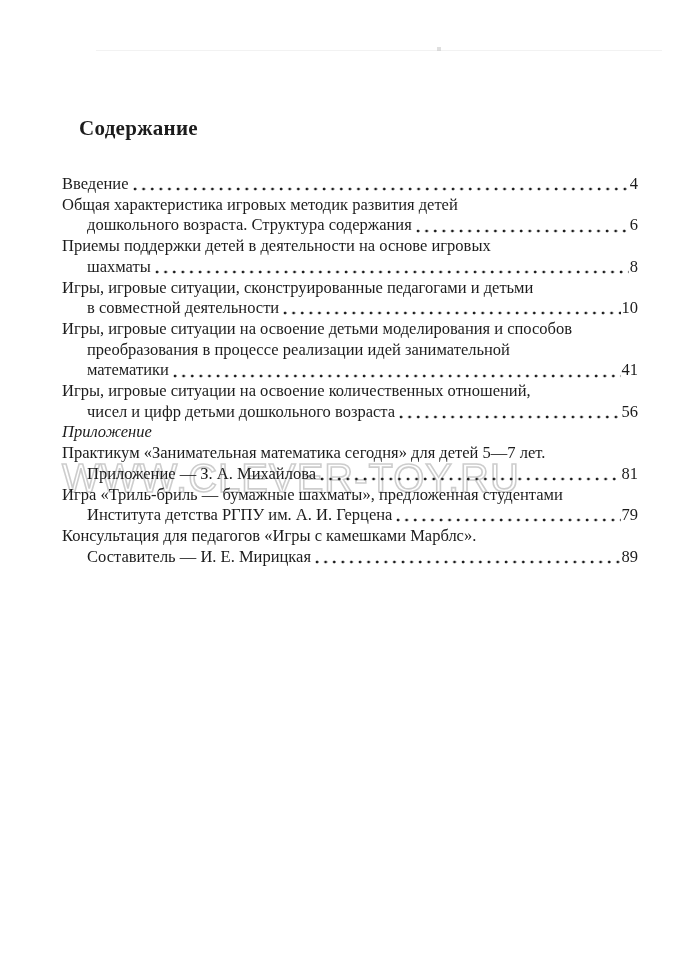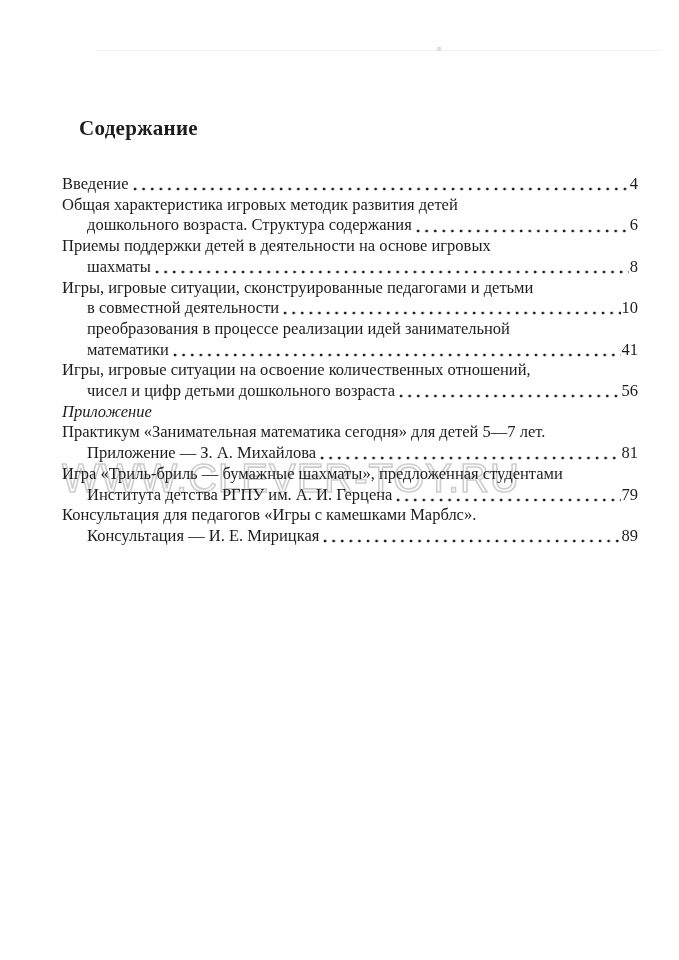--- a/index.html
+++ b/index.html
@@ -133,20 +133,23 @@
       </div>
       <div class="toc-line">
         <span class="indent">в совместной деятельности</span>
         <span class="leader"></span>
         <span class="pagenum">10</span>
       </div>
     </div>
 
     <div>
       <div class="toc-line">
+        <span>Игры, игровые ситуации на освоение детьми моделирования и способов</span>
+      </div>
+      <div class="toc-line">
         <span class="indent">преобразования в процессе реализации идей занимательной</span>
       </div>
       <div class="toc-line">
         <span class="indent">математики</span>
         <span class="leader"></span>
         <span class="pagenum">41</span>
       </div>
     </div>
 
     <div>
@@ -186,21 +189,21 @@
         <span class="leader"></span>
         <span class="pagenum">79</span>
       </div>
     </div>
 
     <div>
       <div class="toc-line">
         <span>Консультация для педагогов «Игры с камешками Марблс».</span>
       </div>
       <div class="toc-line">
-        <span class="indent">Консультация — И. Е. Мирицкая</span>
+        <span class="indent">Составитель — И. Е. Мирицкая</span>
         <span class="leader"></span>
         <span class="pagenum">89</span>
       </div>
     </div>
 
   </div>
 
 </div>
 
 </body></html>

